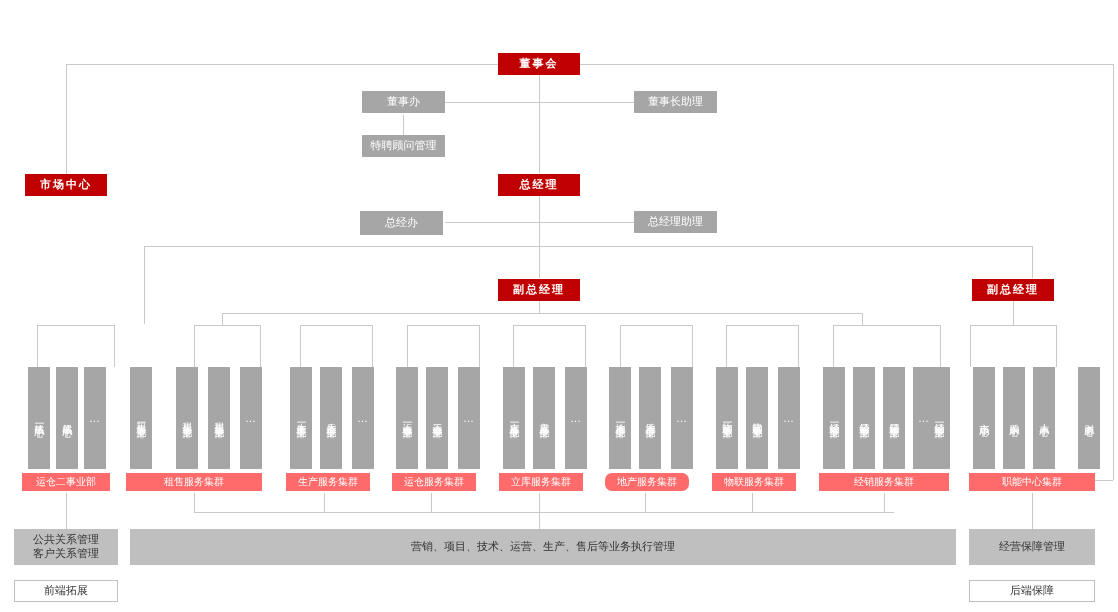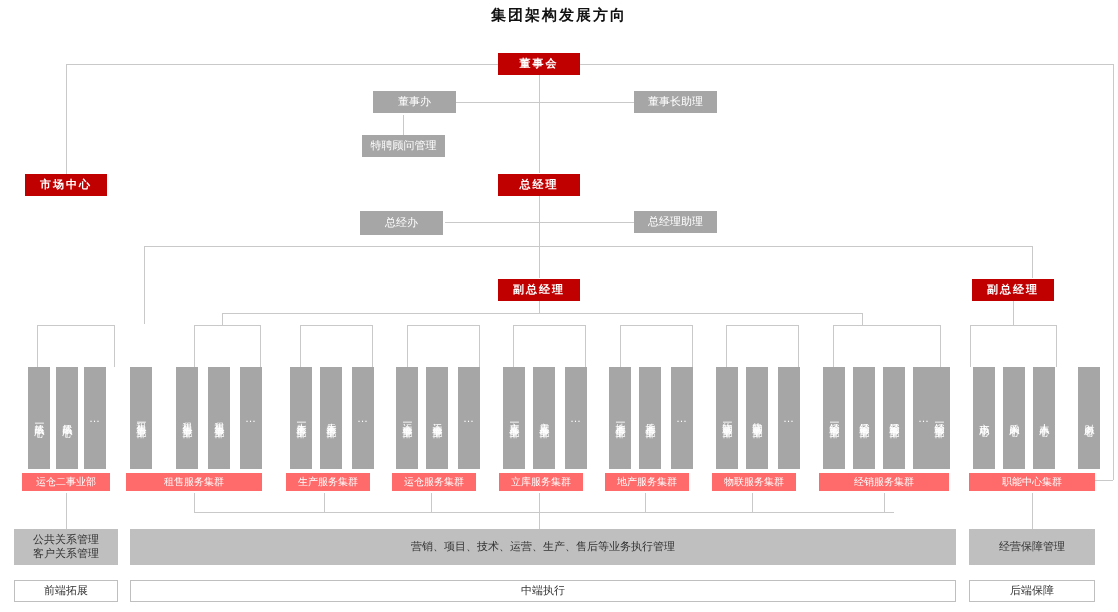--- a/index.html
+++ b/index.html
@@ -51,21 +51,20 @@
   
   .ln{position:absolute;background:#c9c9c9;}
   .lnh{height:1px;}
   .lnv{width:1px;}
 </style>
 </head>
 <body>
 
 <div id="root">
 
-  <div class="title">集团架构发展方向</div>
 
   <div class="ln lnv" style="left:539px;top:75px;height:27px;"></div>
 
   <div class="ln lnh" style="left:445px;top:102px;width:190px;"></div>
 
   <div class="ln lnv" style="left:403px;top:115px;height:22px;"></div>
 
   <div class="ln lnv" style="left:539px;top:102px;height:71px;"></div>
 
   <div class="ln lnh" style="left:66px;top:64px;width:1048px;"></div>
@@ -133,21 +132,21 @@
   <div class="ln lnv" style="left:752px;top:493px;height:19px;"></div>
   <div class="ln lnv" style="left:884px;top:493px;height:19px;"></div>
   <div class="ln lnv" style="left:539px;top:512px;height:17px;"></div>
 
   <div class="ln lnv" style="left:66px;top:493px;height:36px;"></div>
   <div class="ln lnv" style="left:1032px;top:493px;height:36px;"></div>
   <div class="ln lnh" style="left:1032px;top:480px;width:81px;"></div>
 
   <div class="box red" style="left:498px;top:53px;width:82px;height:22px;">董事会</div>
 
-  <div class="box gray" style="left:362px;top:91px;width:83px;height:22px;margin-left:11px;">董事办</div>
+  <div class="box gray" style="left:362px;top:91px;width:83px;height:22px;">董事办</div>
 
   <div class="box gray" style="left:634px;top:91px;width:83px;height:22px;">董事长助理</div>
 
   <div class="box gray" style="left:362px;top:135px;width:83px;height:22px;">特聘顾问管理</div>
 
   <div class="box red" style="left:25px;top:174px;width:82px;height:22px;">市场中心</div>
 
   <div class="box red" style="left:498px;top:174px;width:82px;height:22px;text-align:center;">总经理</div>
 
   <div class="box gray" style="left:360px;top:211px;width:83px;height:24px;">总经办</div>
@@ -180,21 +179,21 @@
   <div class="box pink" style="left:392px;top:473px;width:84px;height:18px;">运仓服务集群</div>
 
   <div class="vbox" style="left:503px;top:367px;height:102px;">立库一事业部</div>
   <div class="vbox" style="left:533px;top:367px;height:102px;">立库二事业部</div>
   <div class="vbox ell" style="left:565px;top:367px;height:102px;">…</div>
   <div class="box pink" style="left:499px;top:473px;width:84px;height:18px;">立库服务集群</div>
 
   <div class="vbox" style="left:609px;top:367px;height:102px;">地产一事业部</div>
   <div class="vbox" style="left:639px;top:367px;height:102px;">地产二事业部</div>
   <div class="vbox ell" style="left:671px;top:367px;height:102px;">…</div>
-  <div class="box pink" style="left:605px;top:473px;width:84px;height:18px;">地产服务集群</div>
+  <div class="box pink" style="left:605px;top:473px;width:84px;height:18px;border-radius:7px;">地产服务集群</div>
 
   <div class="vbox" style="left:716px;top:367px;height:102px;">物联一事业部</div>
   <div class="vbox" style="left:746px;top:367px;height:102px;">物联二事业部</div>
   <div class="vbox ell" style="left:778px;top:367px;height:102px;">…</div>
   <div class="box pink" style="left:712px;top:473px;width:84px;height:18px;">物联服务集群</div>
 
   <div class="vbox" style="left:823px;top:367px;height:102px;">经销一事业部</div>
   <div class="vbox" style="left:853px;top:367px;height:102px;">经销二事业部</div>
   <div class="vbox" style="left:883px;top:367px;height:102px;">经销三事业部</div>
   <div class="vbox ell" style="left:913px;top:367px;height:102px;">…</div>
@@ -211,17 +210,16 @@
     <span>公共关系管理</span>
     <span>客户关系管理</span>
   </div>
 
   <div class="box wideGray" style="left:969px;top:529px;width:126px;height:36px;">经营保障管理</div>
 
   <div class="box wideGray" style="left:130px;top:529px;width:826px;height:36px;">营销、项目、技术、运营、生产、售后等业务执行管理</div>
 
   <div class="box outline" style="left:14px;top:580px;width:104px;height:22px;">前端拓展</div>
 
-  <div class="box outline" style="left:130px;top:580px;width:826px;height:22px;">中端执行</div>
 
   <div class="box outline" style="left:969px;top:580px;width:126px;height:22px;">后端保障</div>
 
 </div>
 
 </body></html>

